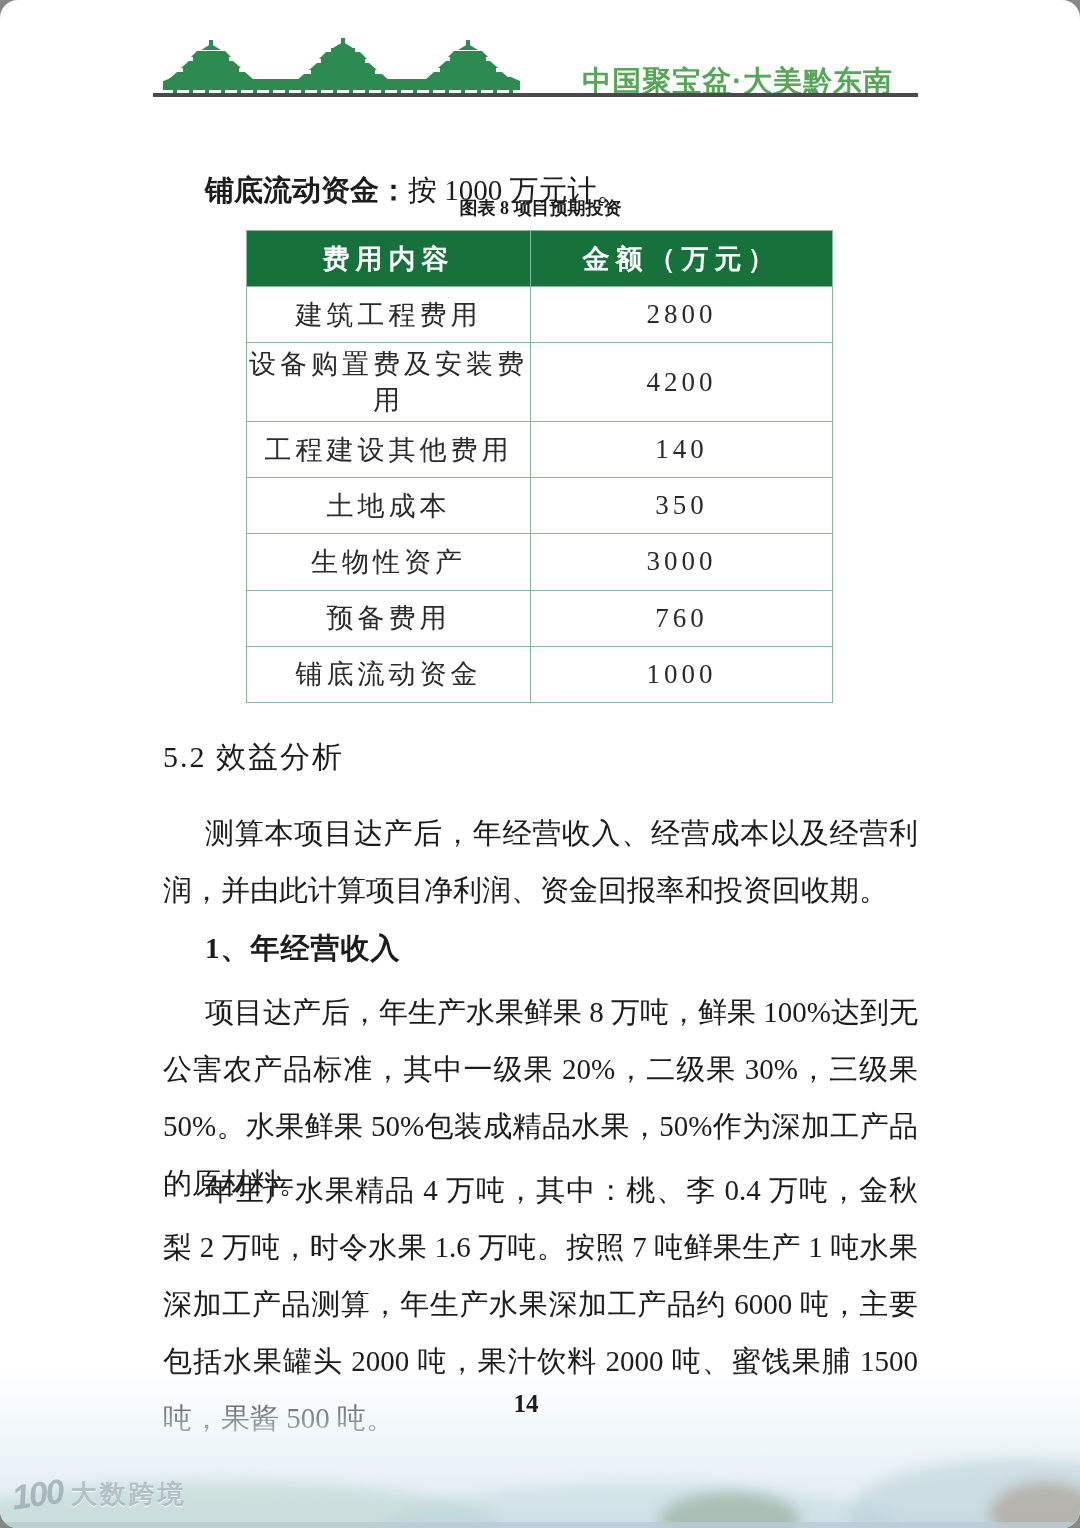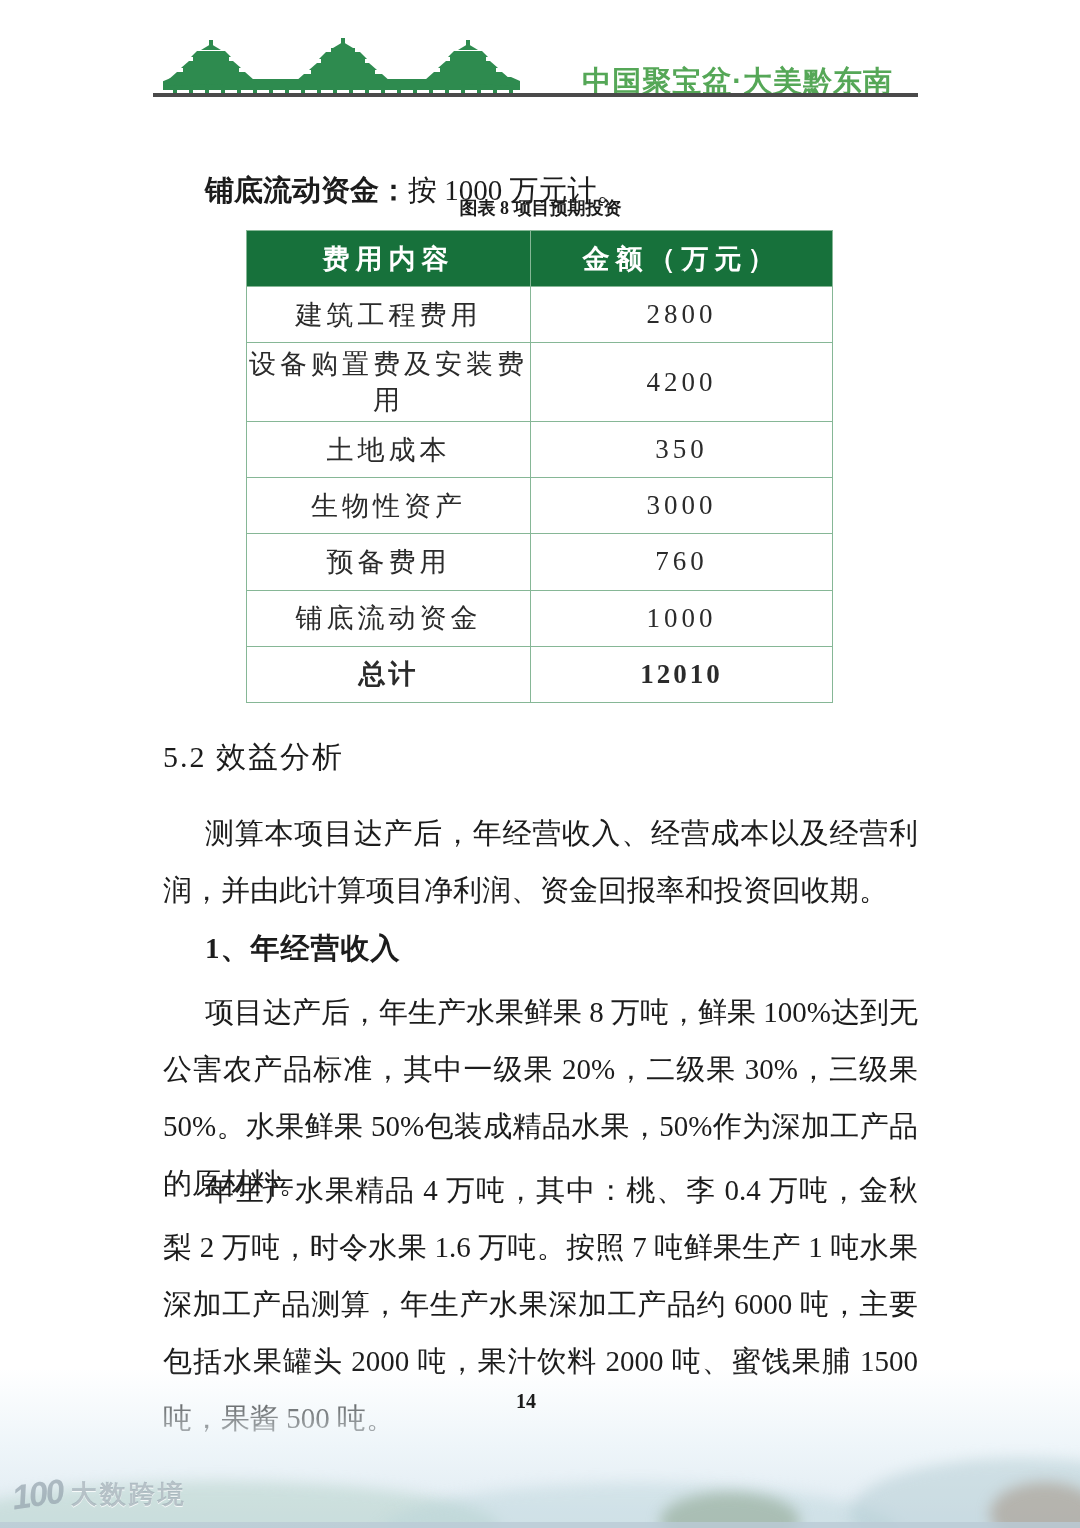--- a/index.html
+++ b/index.html
@@ -4,20 +4,21 @@
 <style>
   html,body{margin:0;padding:0;background:#888;}
   .page{
     position:relative;
     width:1080px;height:1528px;
     margin:0 auto;
     background:#ffffff;
     overflow:hidden;
     font-family:"Liberation Serif","DejaVu Serif",serif;
     color:#1c1c1c;
+    border-radius:18px;
   }
   
   .hdr-art{position:absolute;left:163px;top:38px;width:357px;height:58px;}
   .brand{
     position:absolute;top:62px;right:187px;
     font-family:"Liberation Sans","DejaVu Sans",sans-serif;
     font-weight:bold;font-size:29px;color:#55a757;letter-spacing:1px;
   }
   .hdr-rule{position:absolute;left:153px;top:93px;width:765px;height:4px;background:#4a4a4a;}
   
@@ -47,21 +48,21 @@
   .inv-table tr.total td{font-weight:bold;letter-spacing:3px;}
   
   .sec-heading{top:728px;font-size:30px;letter-spacing:2px;}
   .para1{top:805px;text-align:justify;text-indent:42px;font-family:Liberation Serif, serif;}
   .sub-heading{top:920px;text-indent:42px;font-weight:bold;letter-spacing:1px;}
   .para2{top:984px;text-align:justify;text-indent:42px;}
   .para3{top:1162px;text-align:justify;text-indent:42px;}
   
   .page-number{
     position:absolute;left:0;top:1390px;width:1052px;text-align:center;
-    font-size:20px;font-weight:bold;z-index:5;
+    font-size:25px;font-weight:bold;z-index:5;
   }
   
   .landscape{
     position:absolute;left:0;bottom:0;width:1080px;height:160px;z-index:1;
     background:linear-gradient(to bottom, rgba(244,250,252,0) 0%, rgba(234,243,248,.75) 45%, #dfeaf1 100%);
   }
   .blob{position:absolute;border-radius:50%;filter:blur(7px);}
   .hill1{left:-60px;bottom:-48px;width:560px;height:95px;background:rgba(176,206,196,.45);}
   .hill2{left:380px;bottom:-55px;width:520px;height:100px;background:rgba(183,210,214,.40);}
   .hill3{left:850px;bottom:-40px;width:340px;height:110px;background:rgba(173,200,206,.45);}
@@ -181,38 +182,38 @@
     <tbody>
       <tr>
         <td>建筑工程费用</td>
         <td>2800</td>
       </tr>
       <tr>
         <td>设备购置费及安装费用</td>
         <td>4200</td>
       </tr>
       <tr>
+        <td>工程建设其他费用</td>
+        <td>140</td>
+      </tr>
+      <tr>
         <td>土地成本</td>
         <td>350</td>
       </tr>
       <tr>
         <td>生物性资产</td>
         <td>3000</td>
       </tr>
       <tr>
         <td>预备费用</td>
         <td>760</td>
       </tr>
       <tr>
         <td>铺底流动资金</td>
         <td>1000</td>
-      </tr>
-      <tr class="total">
-        <td>总计</td>
-        <td>12010</td>
       </tr>
     </tbody>
   </table>
 
   <h2 class="blk sec-heading" style="margin:0;font-weight:normal;">5.2 效益分析</h2>
   <p class="blk para1" style="margin:0;">测算本项目达产后，年经营收入、经营成本以及经营利润，并由此计算项目净利润、资金回报率和投资回收期。</p>
   <div class="blk sub-heading">1、年经营收入</div>
   <p class="blk para2" style="margin:0;">项目达产后，年生产水果鲜果 8 万吨，鲜果 100%达到无公害农产品标准，其中一级果 20%，二级果 30%，三级果 50%。水果鲜果 50%包装成精品水果，50%作为深加工产品的原材料。</p>
   <p class="blk para3" style="margin:0;">年生产水果精品 4 万吨，其中：桃、李 0.4 万吨，金秋梨 2 万吨，时令水果 1.6 万吨。按照 7 吨鲜果生产 1 吨水果深加工产品测算，年生产水果深加工产品约 6000 吨，主要包括水果罐头 2000 吨，果汁饮料 2000 吨、蜜饯果脯 1500 吨，果酱 500 吨。</p>
 

